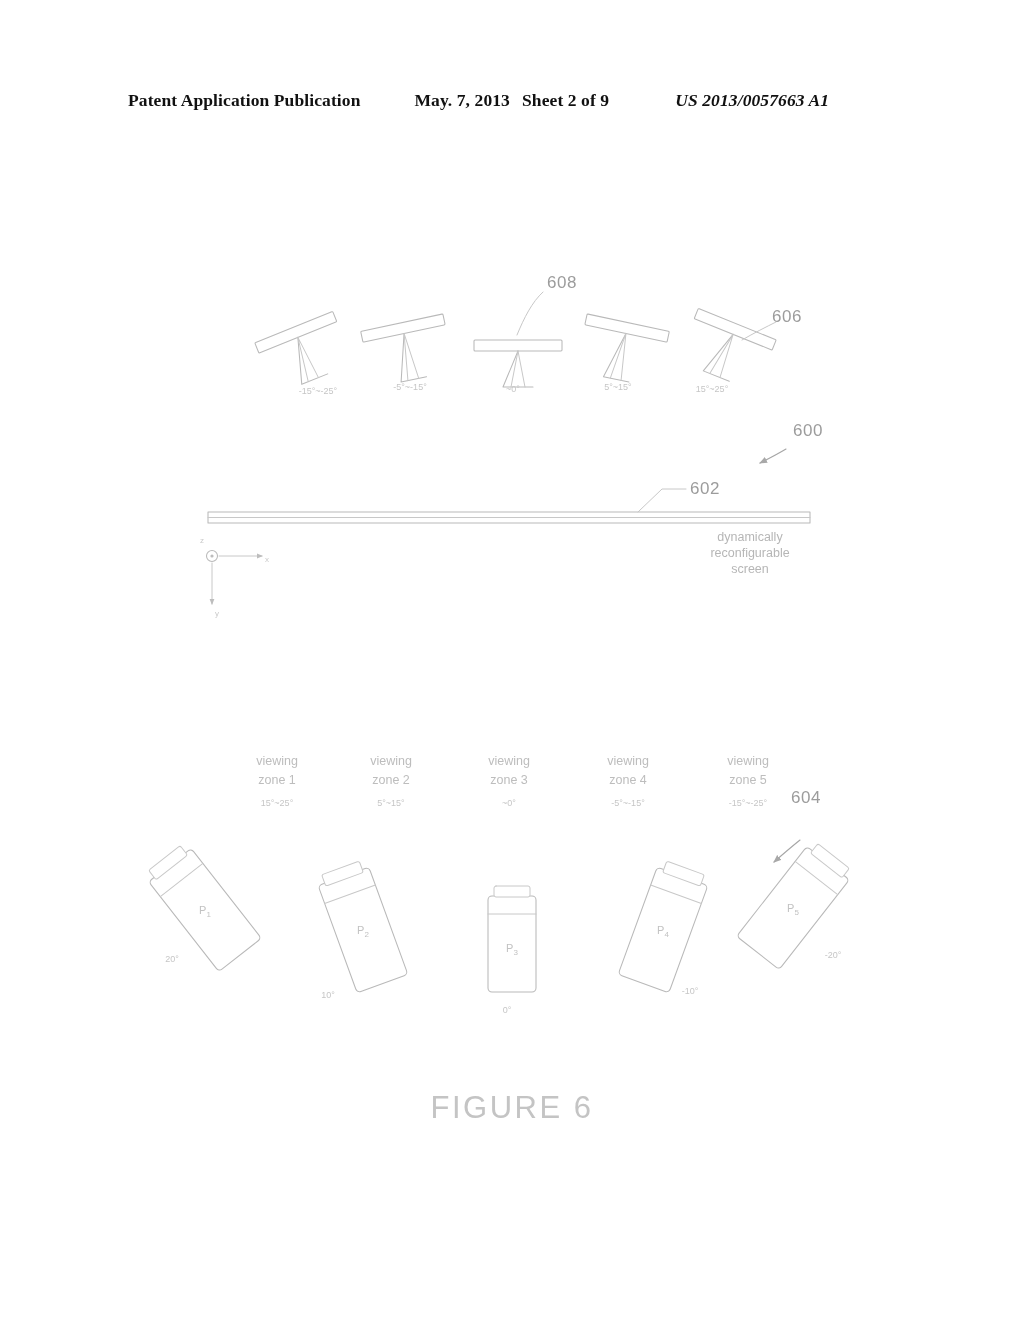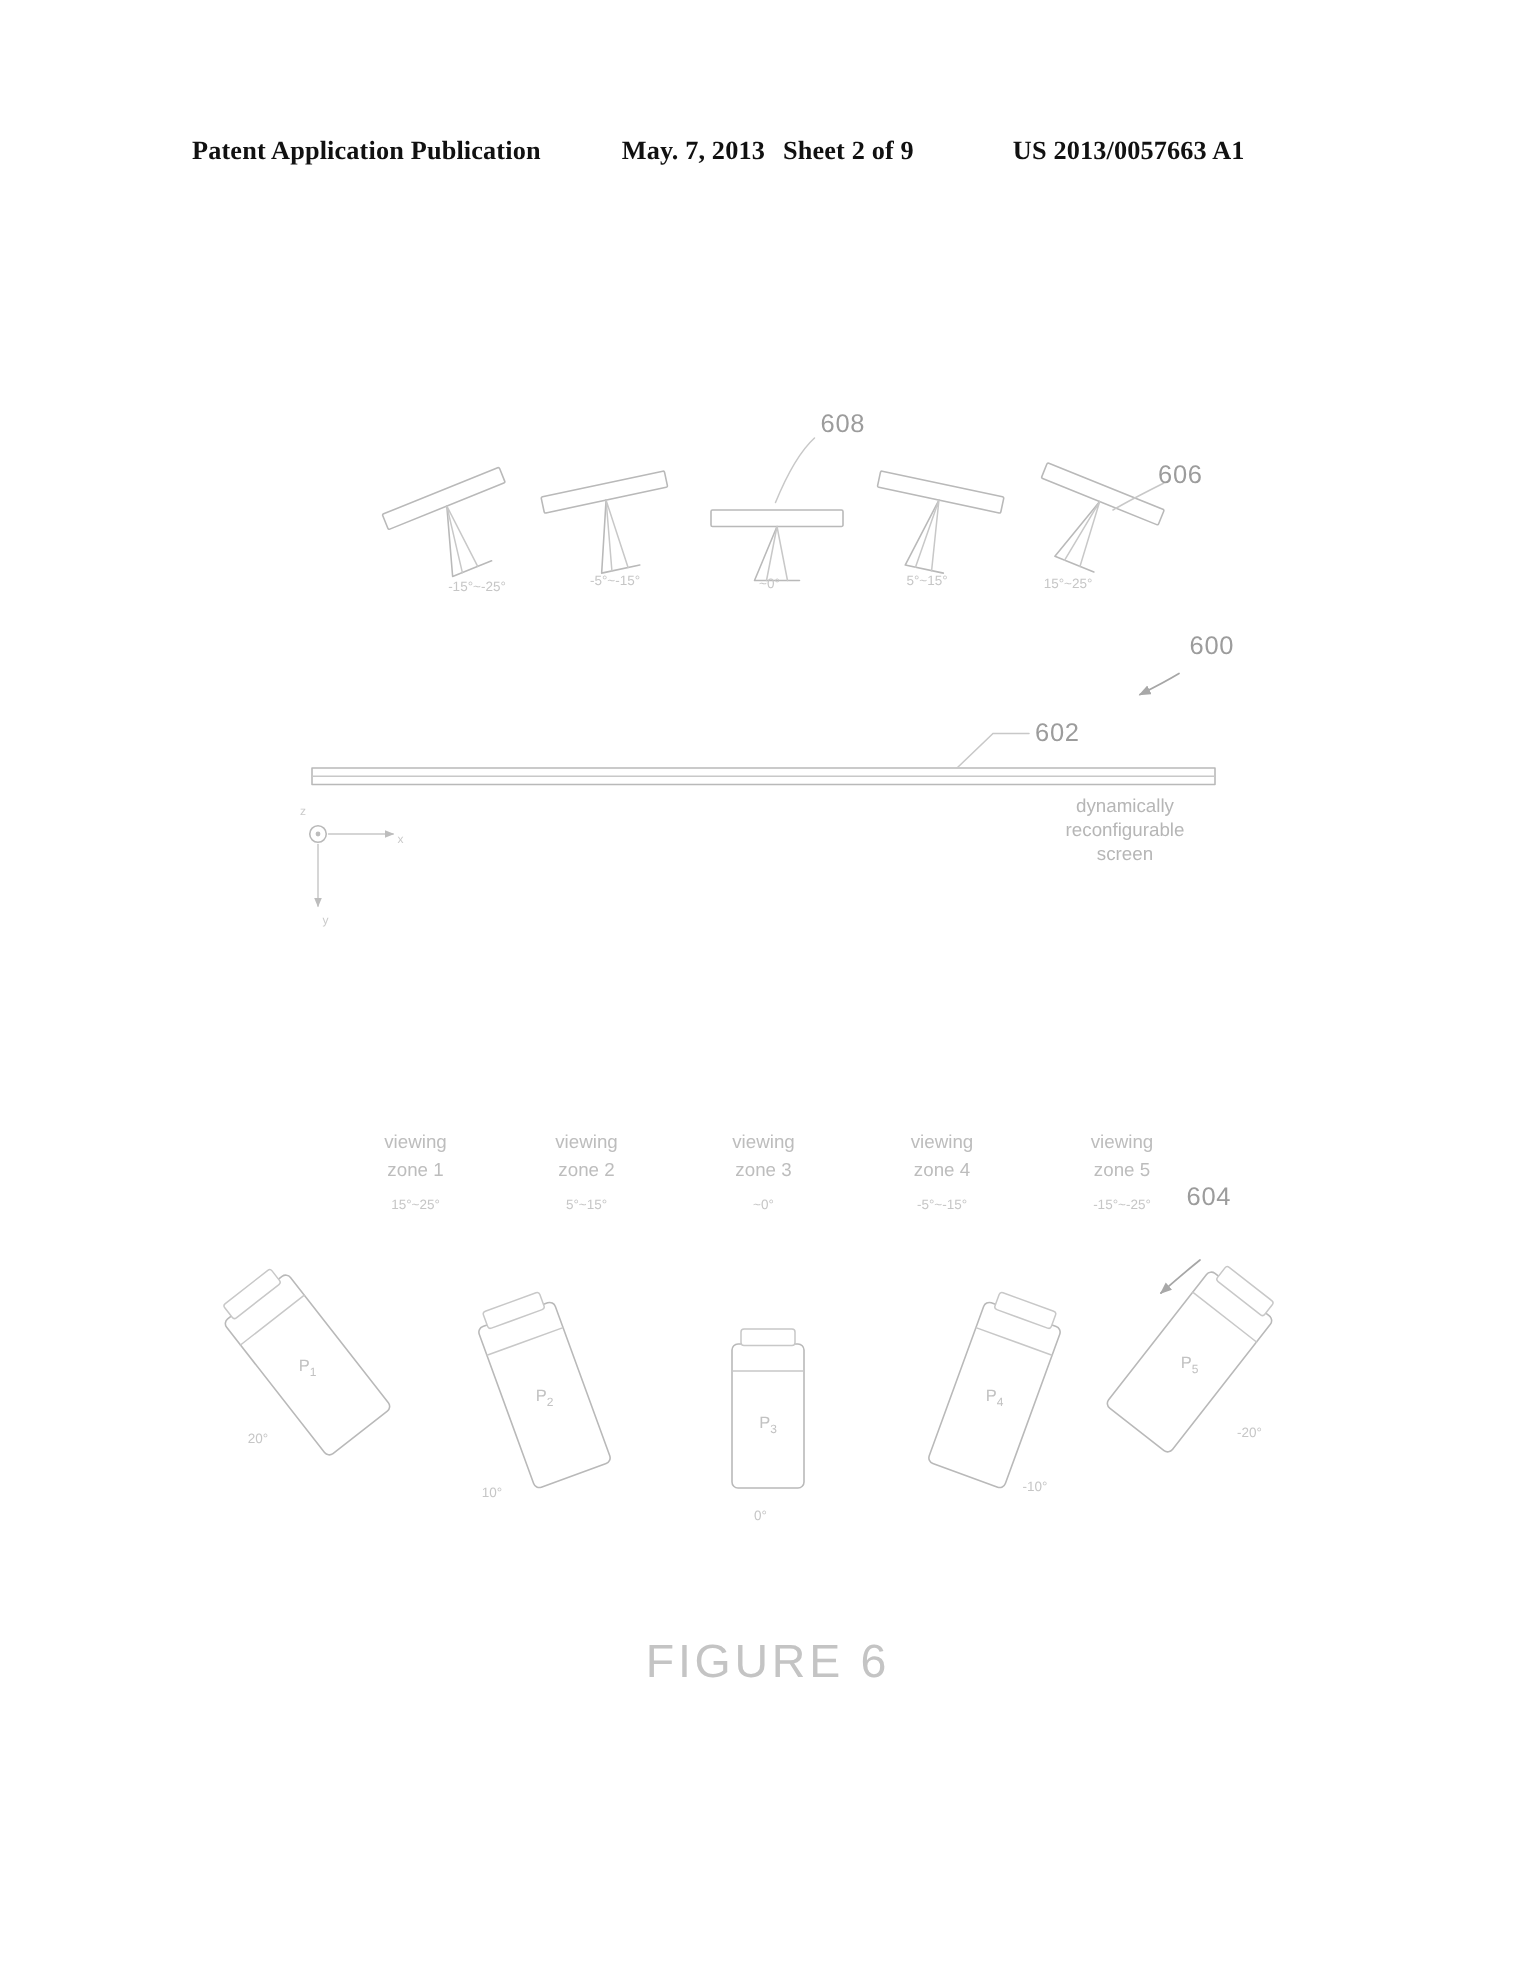--- a/index.html
+++ b/index.html
@@ -35,20 +35,21 @@
     white-space: nowrap;
     margin-left: 54px;
   }
   .hdr-sheet {
     white-space: nowrap;
     margin-left: 12px;
   }
   .hdr-num {
     white-space: nowrap;
     margin-left: 66px;
+    font-style: italic;
   }
 
   
   .figure-canvas {
     position: absolute;
     left: 0;
     top: 0;
     width: 1024px;
     height: 1320px;
   }

